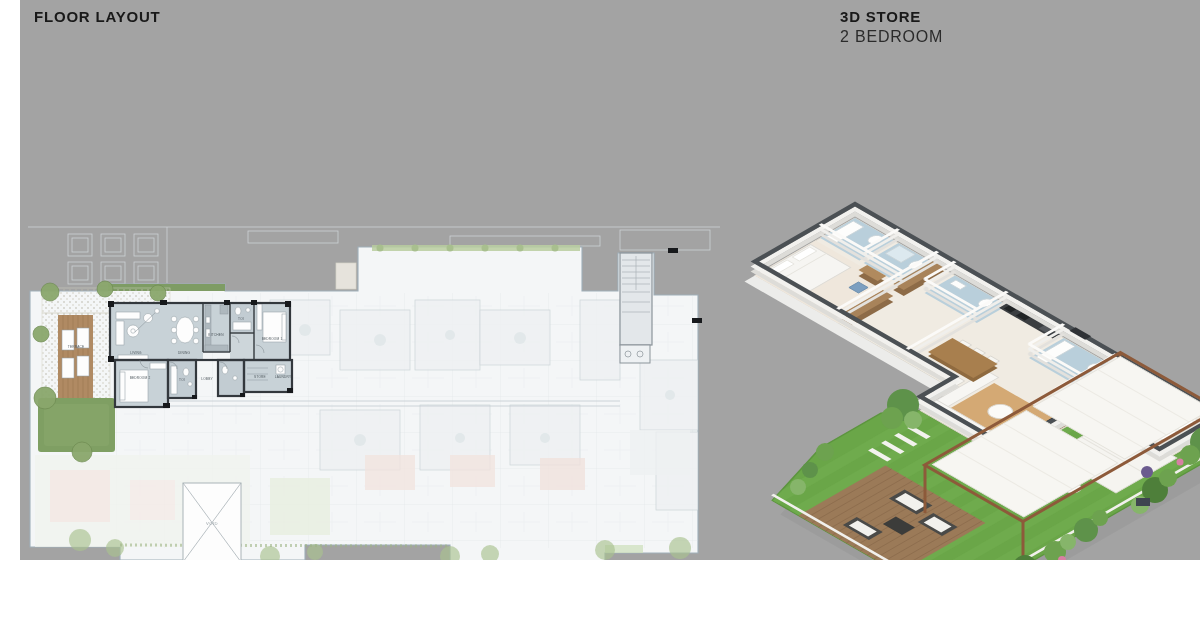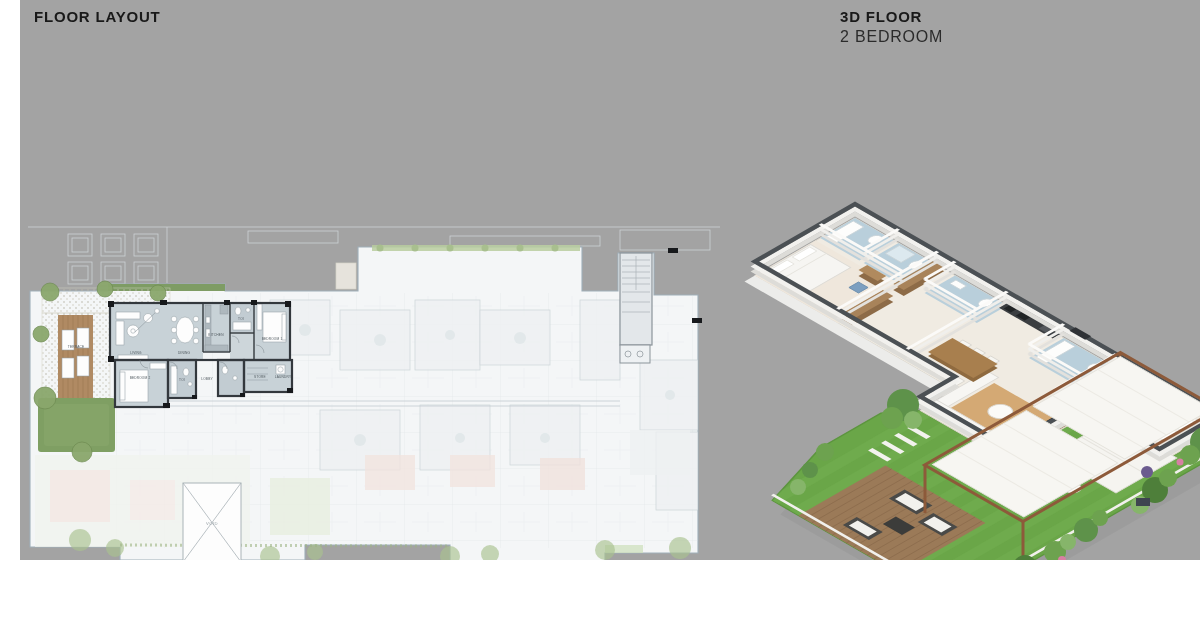--- a/index.html
+++ b/index.html
@@ -31,21 +31,21 @@
   .glass{stroke:#c2d3d8;stroke-width:2.4;fill:none;opacity:.9}
   .perg{stroke:#8d5a3a;stroke-width:3.4;fill:none}
   .post{stroke:#8d5a3a;stroke-width:3;}
 </style>
 </head>
 <body>
 
 <div id="canvas">
 
   <div class="title" style="left:14px">FLOOR LAYOUT</div>
-  <div class="title" style="left:820px">3D FLOOR</div>
+  <div class="title" style="left:820px">3D STORE</div>
   <div class="subtitle" style="left:820px">2 BEDROOM</div>
 
   <svg width="1200" height="628" viewBox="0 0 1200 628">
     <defs>
       <pattern id="pgrid" width="48" height="36" patternUnits="userSpaceOnUse">
         <path d="M0,0H48 M0,0V36" stroke="#d4dadd" stroke-width=".7" fill="none"></path>
         <path d="M24,8V28 M8,18H40" stroke="#dee3e6" stroke-width=".5" fill="none"></path>
       </pattern>
       <pattern id="pebble" width="6" height="6" patternUnits="userSpaceOnUse">
         <circle cx="2" cy="2" r=".8" fill="#b9b6a8"></circle>

